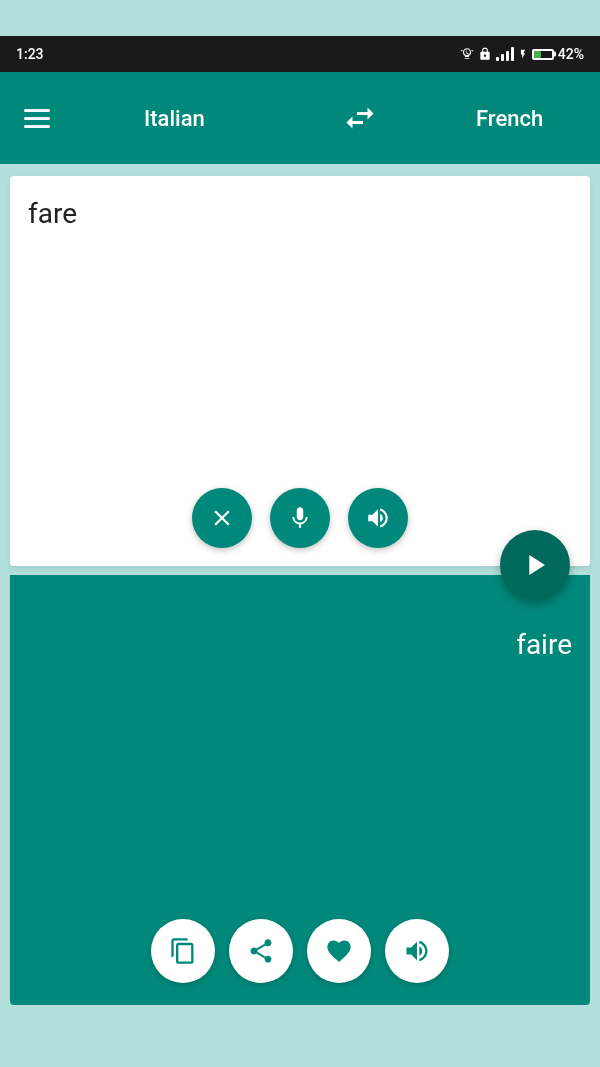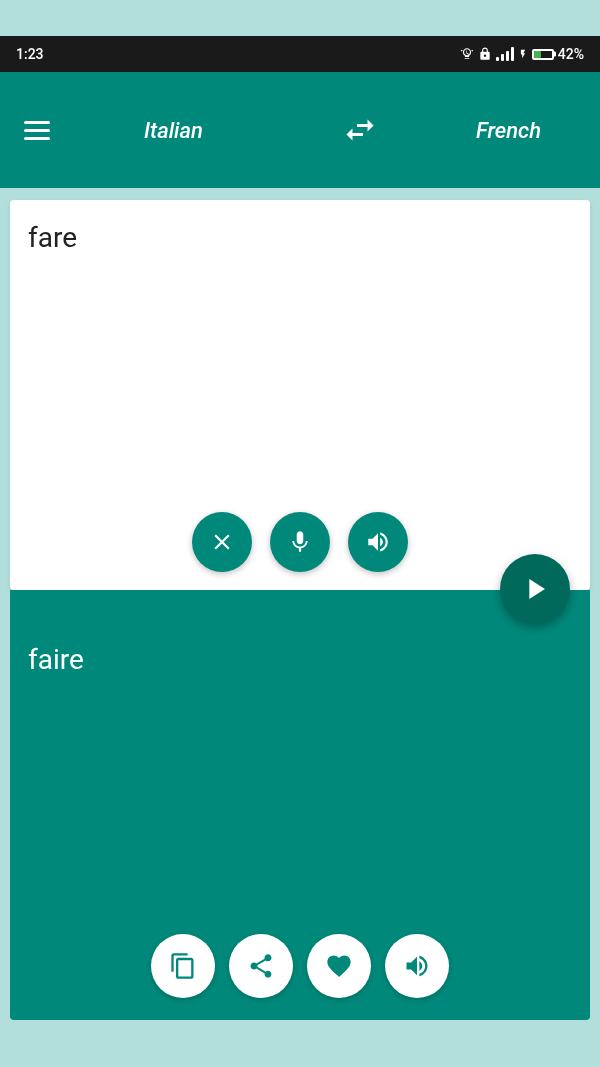--- a/index.html
+++ b/index.html
@@ -52,27 +52,26 @@
     .battery-fill {
       width: 42%;
       height: 100%;
       background: #4caf50;
       border-radius: 1px;
     }
 
     
     .toolbar {
       background: #00897b;
-      height: 116px;
+      height: 92px;
       display: flex;
       align-items: center;
       justify-content: space-between;
       padding: 16px 24px;
       color: white;
-      font-style: italic;
     }
     .toolbar-lang {
       font-size: 22px;
       font-weight: 500;
       color: white;
       min-width: 100px;
     }
     .toolbar-lang.left { text-align: left; }
     .toolbar-lang.right { text-align: left; }
     .hamburger {
@@ -93,21 +92,21 @@
       height: 44px;
       display: flex;
       align-items: center;
       justify-content: center;
       cursor: pointer;
     }
 
     
     .input-section {
       background: white;
-      margin: 12px 10px 0 10px;
+      margin: 12px 10px 9px 10px;
       border-radius: 4px;
       min-height: 390px;
       position: relative;
       padding: 20px 18px 80px 18px;
       box-shadow: 0 2px 4px rgba(0,0,0,0.1);
     }
     .input-text {
       font-size: 28px;
       color: #222;
       font-weight: 400;
@@ -165,20 +164,21 @@
       border-radius: 0 0 4px 4px;
       min-height: 430px;
       position: relative;
       padding: 52px 18px 100px 18px;
     }
     .output-text {
       font-size: 28px;
       color: white;
       font-weight: 400;
       line-height: 1.3;
+      text-align: right;
     }
 
     
     .output-actions {
       position: absolute;
       bottom: 22px;
       left: 50%;
       transform: translateX(-50%);
       display: flex;
       gap: 14px;

